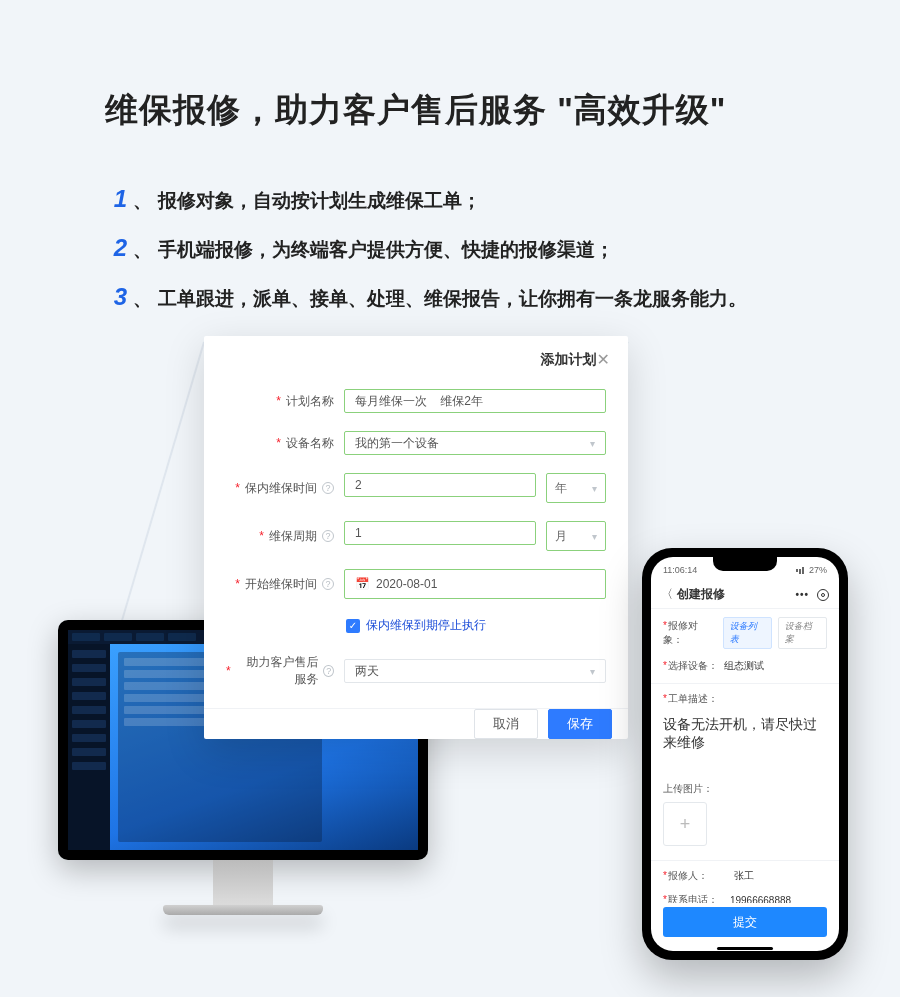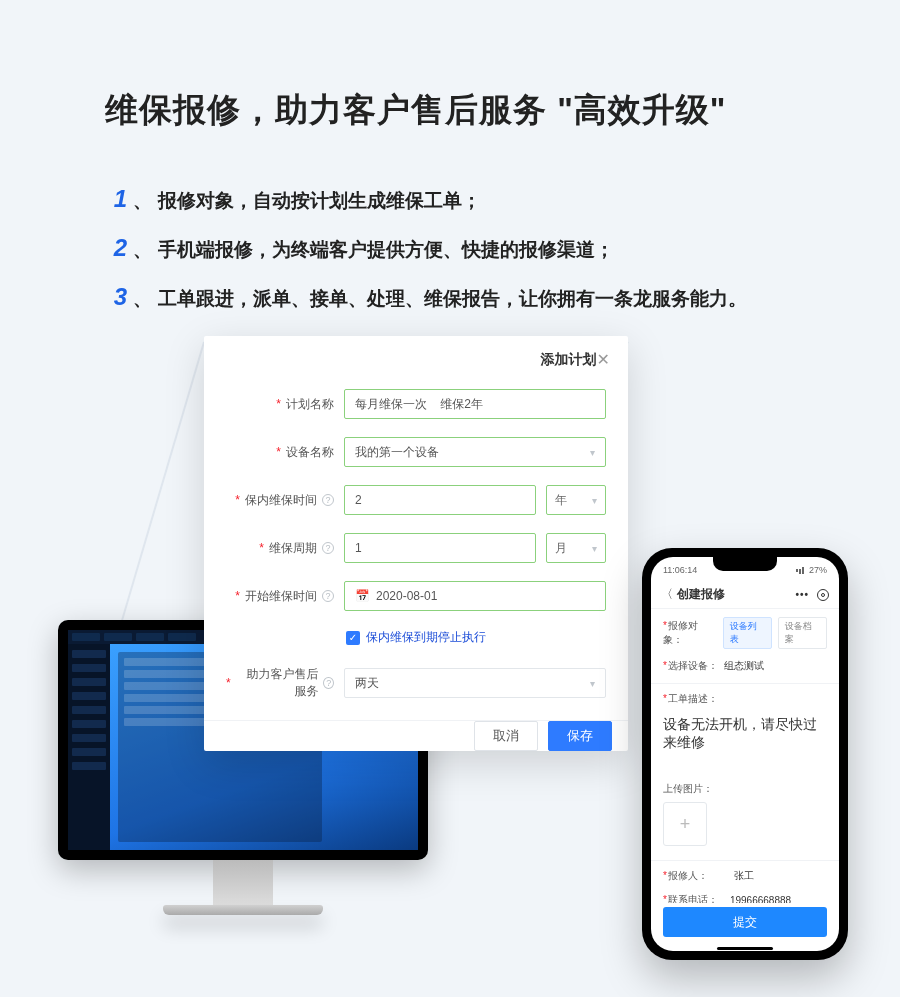--- a/index.html
+++ b/index.html
@@ -141,21 +141,21 @@
     width:118px;text-align:right;font-size:12px;color:#555;
     padding-right:10px;display:flex;justify-content:flex-end;align-items:center;gap:3px;
   }
   .req{color:#f5222d;margin-right:2px;}
   .hint{
     display:inline-flex;width:12px;height:12px;border-radius:50%;
     border:1px solid #c0c6cc;color:#b8bec4;align-items:center;justify-content:center;
     font-size:9px;margin-left:2px;
   }
   .finput, .fselect, .fnum{
-    height:30px;border:1px solid #8bd17c;border-radius:2px;background:#fff;
+    height:24px;border:1px solid #8bd17c;border-radius:2px;background:#fff;
     font-size:12px;color:#555;padding:0 10px;outline:none;
   }
   .finput{flex:1;}
   .fselect{flex:1;display:flex;align-items:center;justify-content:space-between;}
   .fselect .chev, .unit .chev{color:#c0c6cc;font-size:10px;}
   .pair{flex:1;display:flex;gap:10px;}
   .fnum{flex:1;}
   .unit{
     width:60px;height:30px;border:1px solid #8bd17c;border-radius:2px;
     display:flex;align-items:center;justify-content:space-between;padding:0 8px;
@@ -215,21 +215,21 @@
   .ptitle .back{font-size:12px;color:#333;display:flex;align-items:center;gap:4px;}
   .ptitle .ops{display:flex;align-items:center;gap:8px;color:#333;}
   .dot3{letter-spacing:1px;font-weight:700;font-size:10px;}
   .ring{width:12px;height:12px;border:1.5px solid #333;border-radius:50%;position:relative;}
   .ring::after{content:"";position:absolute;inset:3px;border:1.5px solid #333;border-radius:50%;}
   .pbody{flex:1;padding:8px 12px 0;font-size:10px;color:#333;overflow:hidden;}
   .prow{display:flex;align-items:center;margin-bottom:10px;gap:6px;}
   .prow .lab{color:#555;}
   .prow .lab .r{color:#f5222d;margin-right:1px;}
   .tag{
-    font-size:9px;padding:2px 6px;border:1px solid #cfe3ff;border-radius:2px;color:#2e7bff;background:#eef5ff;
+    font-size:9px;padding:2px 6px;border:1px solid #cfe3ff;border-radius:2px;color:#2e7bff;background:#eef5ff;font-style:italic;
   }
   .tag.off{border-color:#e4e8ec;color:#888;background:#fff;}
   .thin{border-top:1px solid #f0f2f5;margin:4px -12px 8px;}
   .pdesc{color:#333;font-size:14px;margin-bottom:30px;}
   .upl{font-size:10px;color:#555;margin-bottom:6px;}
   .upbox{
     width:44px;height:44px;border:1px solid #e4e8ec;border-radius:3px;
     display:flex;align-items:center;justify-content:center;color:#bbb;font-size:18px;margin-bottom:14px;
   }
   .psubmit{

